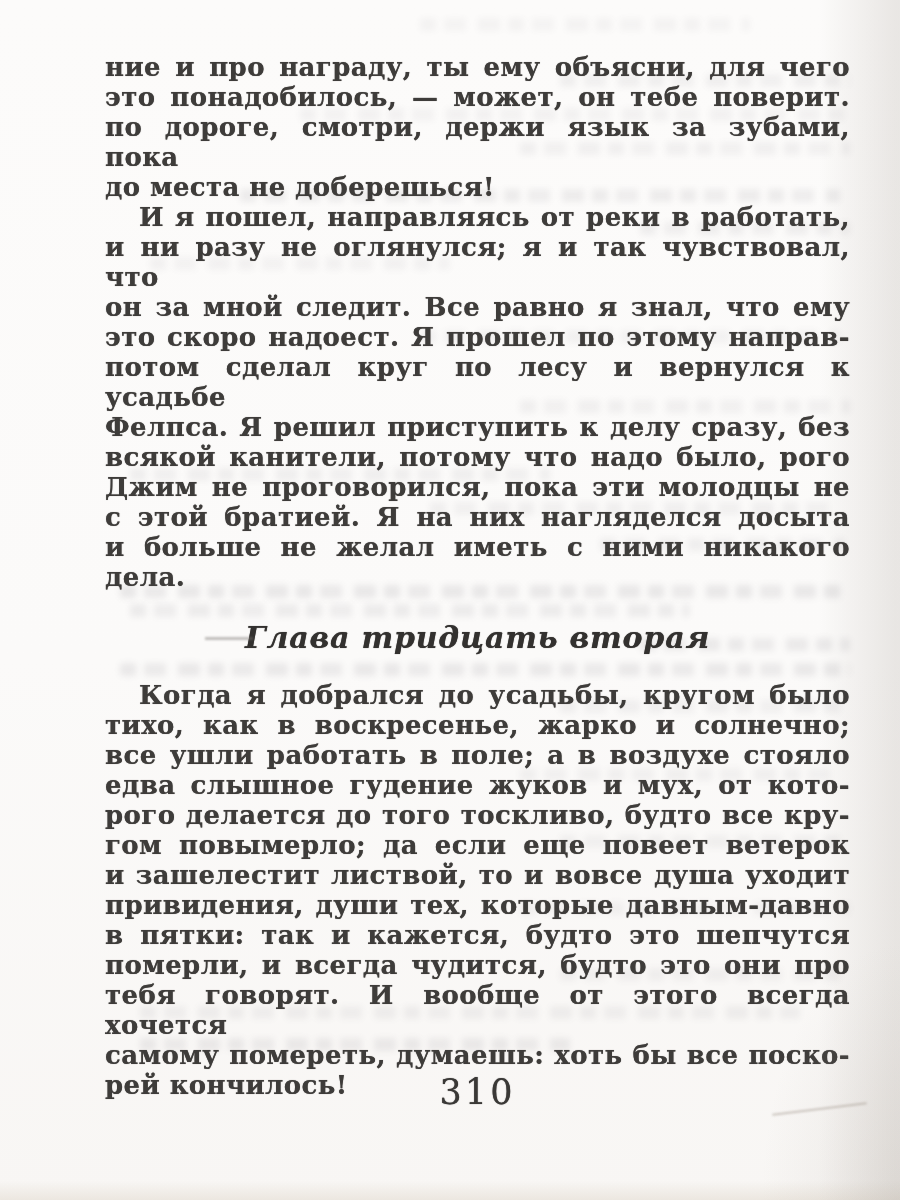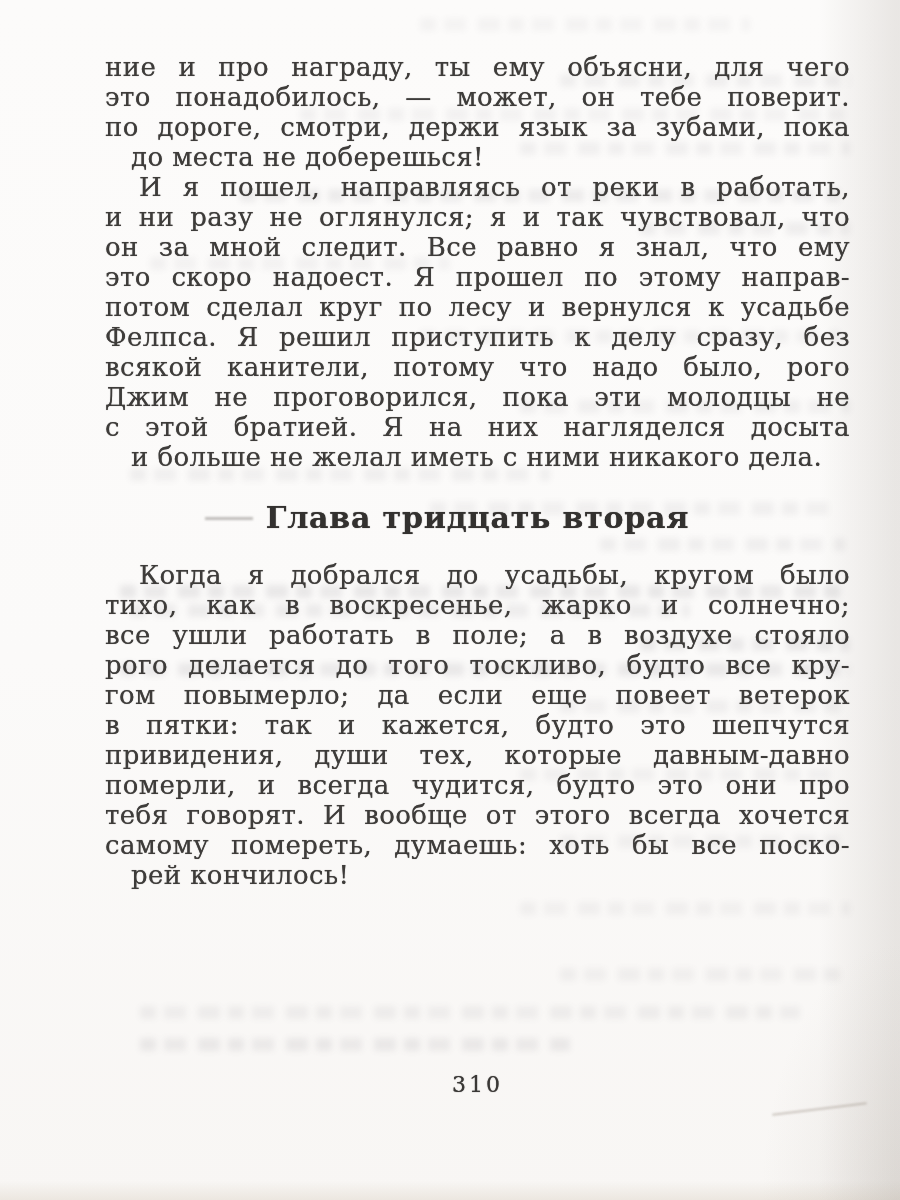--- a/index.html
+++ b/index.html
@@ -20,36 +20,37 @@
       rgba(98,94,104,.52) 24px 46px, rgba(98,94,104,0) 46px 58px,
       rgba(98,94,104,.58) 58px 80px, rgba(98,94,104,0) 80px 88px);
     filter: blur(3px);
   }
   .text-column {
     position: absolute; left: 105px; top: 52px; width: 745px;
     color: #3e3c3a; font-size: 26px; line-height: 30px;
     letter-spacing: 0.4px;
     text-shadow: 0 0 0.7px rgba(62,60,58,.85);
   }
-  .line { text-align: justify; text-align-last: justify; }
-  .line.natural { text-align-last: left; margin-left: 26px; }
+  .line { text-align: justify; text-align-last: justify; font-weight: bold; }
+  .line.natural { text-align-last: left; }
   .line.first { text-indent: 34px; }
   .heading-row {
     position: relative; margin: 26px 0 22px; height: 40px; line-height: 40px;
     text-align: center; font-weight: bold; font-size: 30px;
     color: #33312f; letter-spacing: 0.8px;
     text-shadow: 0 0 0.8px rgba(51,49,47,.9);
+    font-style: italic;
   }
   .side-rule {
     position: absolute; left: 100px; top: 19px; width: 48px; height: 3px;
     background: rgba(122,118,114,.45); filter: blur(1px);
   }
   .page-number {
     position: absolute; top: 1072px; left: 105px; width: 745px;
-    text-align: center; font-size: 22px; letter-spacing: 3px;
+    text-align: center; font-size: 35px; letter-spacing: 3px;
     color: #3a3836; text-shadow: 0 0 0.9px rgba(58,56,54,.9);
   }
   .crease {
     position: absolute; left: 772px; top: 1108px; width: 95px; height: 2px;
     background: rgba(160,150,140,.5); filter: blur(1.2px);
     transform: rotate(-7deg);
   }
   .corner-shade {
     position: absolute; right: 0; bottom: 0; width: 140px; height: 260px;
     background: radial-gradient(ellipse at 100% 100%, rgba(170,162,152,.18), rgba(170,162,152,0) 70%);
@@ -102,24 +103,26 @@
       <div class="line">всякой канители, потому что надо было, рого</div>
       <div class="line">Джим не проговорился, пока эти молодцы не</div>
       <div class="line">с этой братией. Я на них нагляделся досыта</div>
       <div class="line natural">и больше не желал иметь с ними никакого дела.</div>
     </div>
     <div class="heading-row">Глава тридцать вторая<span class="side-rule"></span></div>
     <div>
       <div class="line first">Когда я добрался до усадьбы, кругом было</div>
       <div class="line">тихо, как в воскресенье, жарко и солнечно;</div>
       <div class="line">все ушли работать в поле; а в воздухе стояло</div>
+      <div class="line">едва слышное гудение жуков и мух, от кото-</div>
       <div class="line">рого делается до того тоскливо, будто все кру-</div>
       <div class="line">гом повымерло; да если еще повеет ветерок</div>
+      <div class="line">и зашелестит листвой, то и вовсе душа уходит</div>
+      <div class="line">привидения, души тех, которые давным-давно</div>
       <div class="line">в пятки: так и кажется, будто это шепчутся</div>
-      <div class="line">привидения, души тех, которые давным-давно</div>
       <div class="line">померли, и всегда чудится, будто это они про</div>
       <div class="line">тебя говорят. И вообще от этого всегда хочется</div>
       <div class="line">самому помереть, думаешь: хоть бы все поско-</div>
       <div class="line natural">рей кончилось!</div>
     </div>
   </div>
 
 <div class="page-number">310</div>
 
 <div class="crease"></div>

